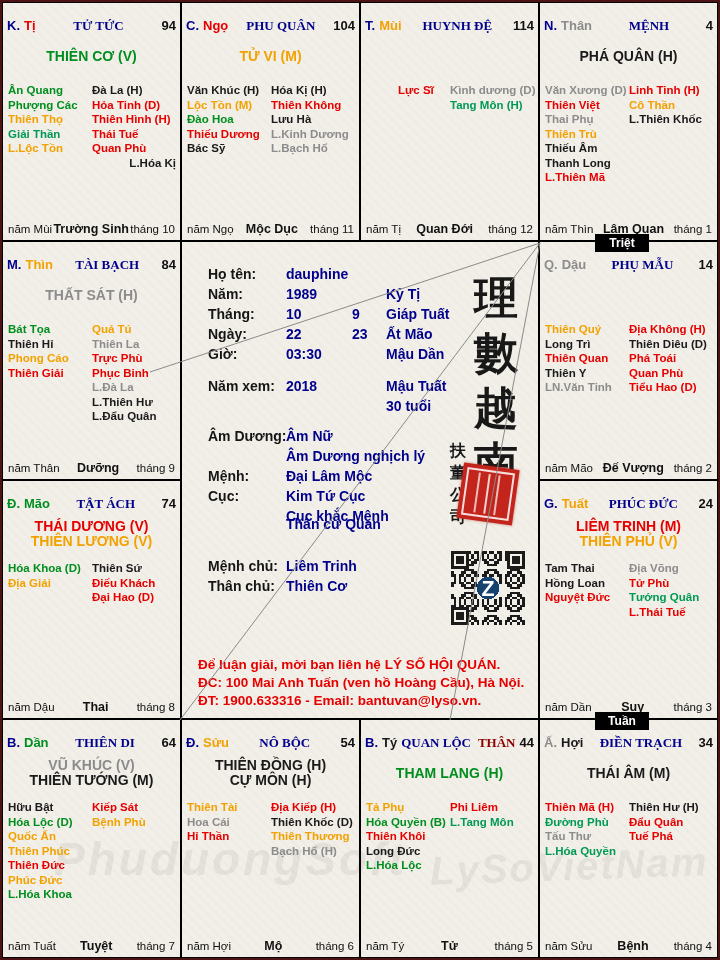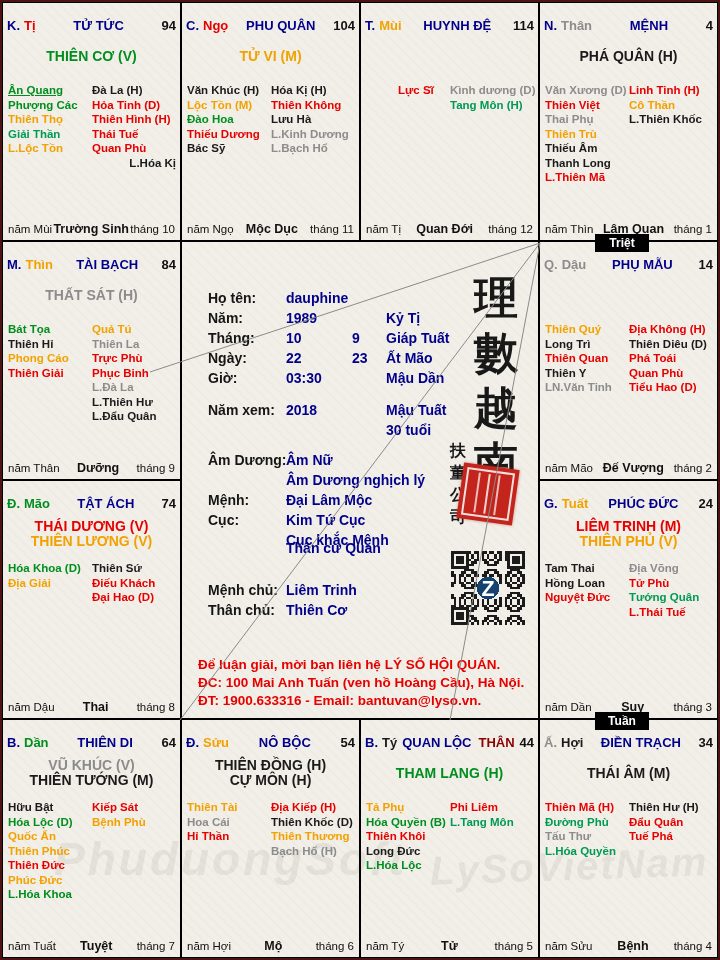--- a/index.html
+++ b/index.html
@@ -11,37 +11,37 @@
   .cell{position:relative;border:1px solid #000;box-sizing:border-box;}
   .a1{grid-area:1/1}.a2{grid-area:1/2}.a3{grid-area:1/3}.a4{grid-area:1/4}
   .b1{grid-area:2/1}.b4{grid-area:2/4}
   .c1{grid-area:3/1}.c4{grid-area:3/4}
   .d1{grid-area:4/1}.d2{grid-area:4/2}.d3{grid-area:4/3}.d4{grid-area:4/4}
   .cpanel{grid-area:2/2/4/4;position:relative;border:1px solid #000;box-sizing:border-box;}
   .hdr{position:relative;z-index:2;display:flex;align-items:baseline;padding:15px 4px 0 4px;height:17px;
     font-size:13px;font-weight:bold;white-space:nowrap;}
   .canchi{flex:none;}
   .chi{margin-left:4px;}
-  .mid{flex:1;text-align:center;color:#00008c;}
+  .mid{flex:1;text-align:center;color:#00008c;font-family:Liberation Serif, serif;}
   .extra{color:#8b0000;margin-left:7px;}
   .num{flex:none;color:#111;}
   .mains{position:relative;z-index:2;height:42px;display:flex;flex-direction:column;justify-content:center;align-items:center;}
   .mstar{font-size:14px;font-weight:bold;line-height:15px;white-space:nowrap;}
   .cols{position:relative;z-index:2;display:flex;padding:6px 4px 0 5px;}
   .col{width:50%;}
   .star{font-size:11.5px;font-weight:bold;line-height:14.5px;white-space:nowrap;}
   .ftr{position:absolute;z-index:2;left:0;right:0;bottom:4px;display:flex;align-items:baseline;
     justify-content:space-between;padding:0 5px;font-size:11.5px;color:#111;}
   .vong{font-weight:bold;font-size:12.5px;}
   .badge{position:absolute;width:54px;height:18px;background:#000;color:#fff;font-weight:bold;font-size:12px;
     text-align:center;line-height:18px;z-index:6;font-family:"Liberation Sans",sans-serif;}
   #triet{left:593px;top:232px;}
   #tuan{left:593px;top:710px;}
   
-  .crow{position:absolute;left:0;right:0;height:20px;font-size:14px;font-weight:bold;white-space:nowrap;margin-top:24px;}
+  .crow{position:absolute;left:0;right:0;height:20px;font-size:14px;font-weight:bold;white-space:nowrap;}
   .crow span{position:absolute;}
   .lbl{left:26px;color:#151515;}
   .v1{left:104px;color:#00008c;}
   .v2{left:170px;color:#00008c;}
   .rt{left:204px;color:#00008c;}
   .contact{position:absolute;left:16px;top:414px;z-index:2;color:#e60000;font-weight:bold;font-size:13.5px;line-height:18px;white-space:nowrap;}
   .cchar{position:relative;width:52px;text-align:center;font-family:"DejaVu Serif","Liberation Serif",serif;
     font-weight:bold;color:#181818;font-size:44px;line-height:55px;}
   #callig{position:absolute;left:288px;top:28px;z-index:2;}
   #callig2{position:absolute;left:266px;top:198px;z-index:2;}
@@ -67,21 +67,21 @@
       <div class="hdr">
         <span class="canchi"><span style="color: rgb(0, 0, 140);">K.</span><span class="chi" style="color: rgb(230, 0, 0);">Tị</span></span>
         <span class="mid">TỬ TỨC</span>
         <span class="num">94</span>
       </div>
       <div class="mains">
           <div class="mstar" style="color: rgb(0, 143, 31);">THIÊN CƠ (V)</div>
         </div>
       <div class="cols">
         <div class="col">
-            <div class="star" style="color: rgb(0, 143, 31); text-decoration: underline;">Ân Quang</div>
+            <div class="star" style="color: rgb(0, 143, 31);">Ân Quang</div>
             <div class="star" style="color: rgb(0, 143, 31);">Phượng Các</div>
             <div class="star" style="color: rgb(242, 162, 0);">Thiên Thọ</div>
             <div class="star" style="color: rgb(0, 154, 85);">Giải Thần</div>
             <div class="star" style="color: rgb(242, 162, 0);">L.Lộc Tồn</div>
           </div>
         <div class="col">
             <div class="star" style="color: rgb(26, 26, 26);">Đà La (H)</div>
             <div class="star" style="color: rgb(230, 0, 0);">Hỏa Tinh (D)</div>
             <div class="star" style="color: rgb(230, 0, 0);">Thiên Hình (H)</div>
             <div class="star" style="color: rgb(230, 0, 0);">Thái Tuế</div>

